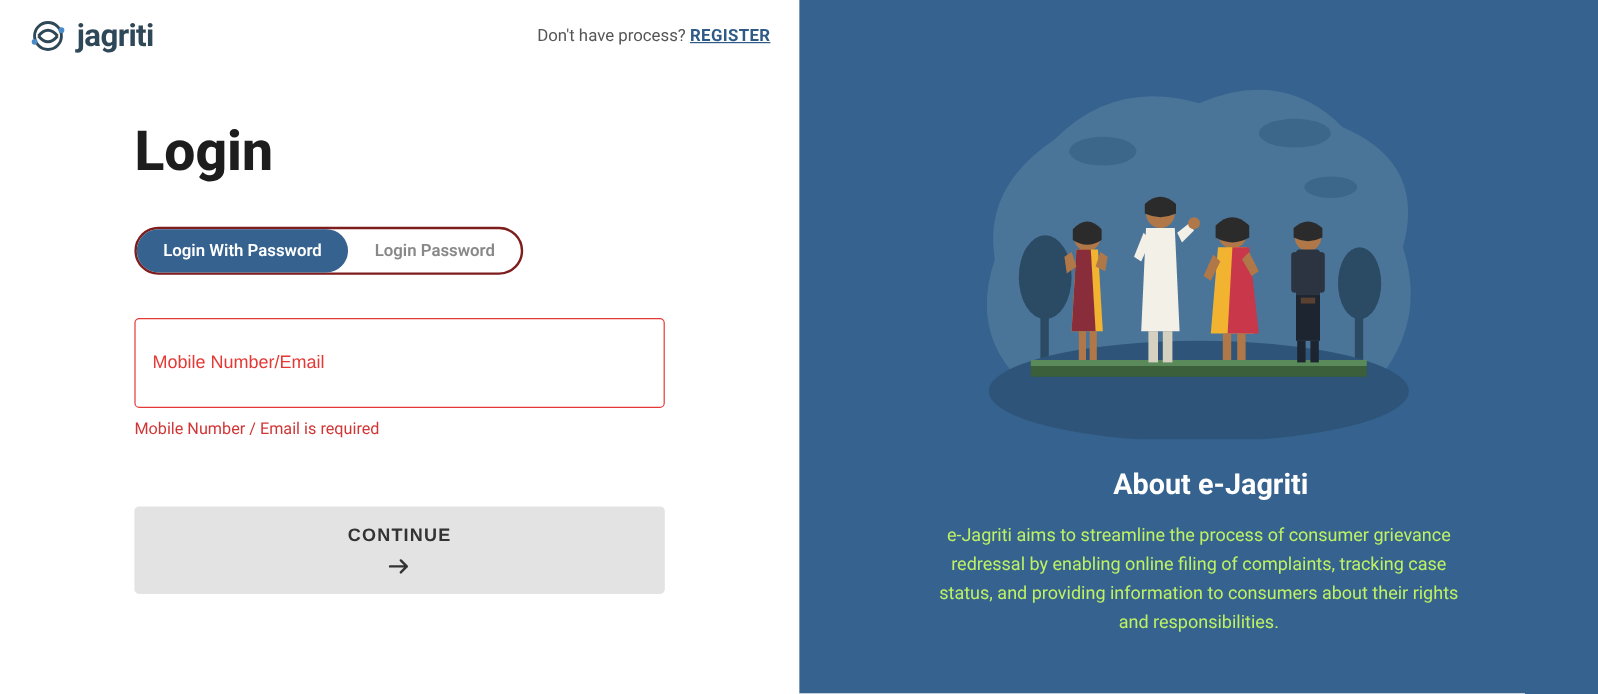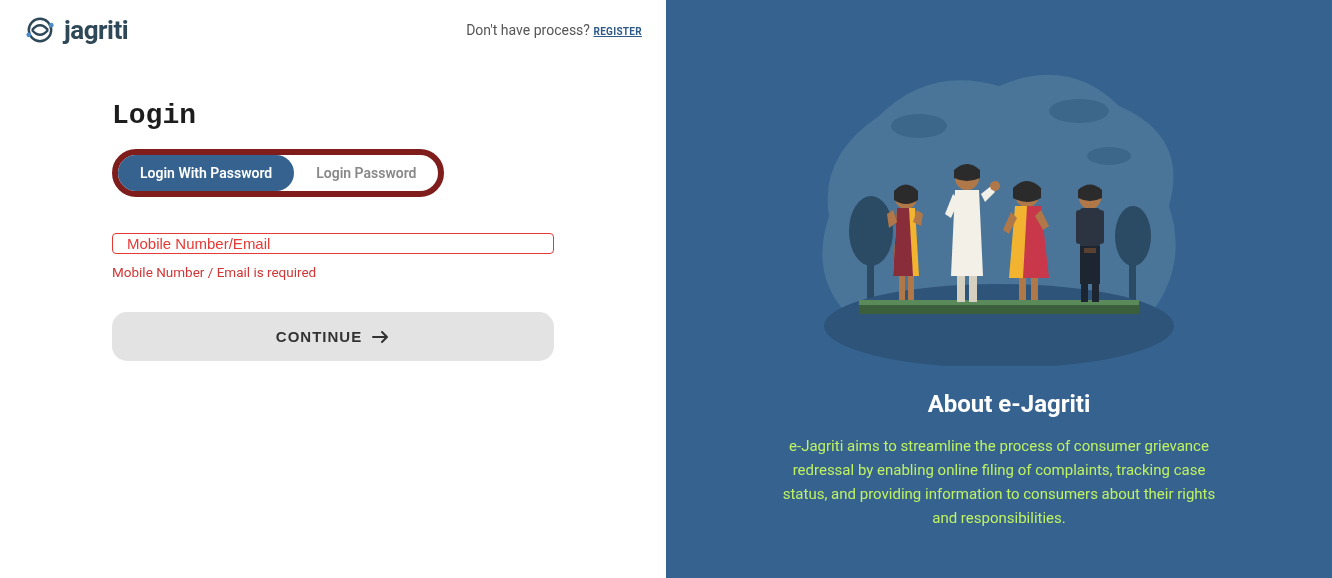--- a/index.html
+++ b/index.html
@@ -9,31 +9,31 @@
       height: 578px;
       display: flex;
       overflow: hidden;
     }
     .left-panel { width: 50%; background: #fff; padding: 0; position: relative; }
     .right-panel { width: 50%; background: #35628e; padding: 20px 30px 0; display: flex; flex-direction: column; align-items: center; }
     .header { display: flex; justify-content: space-between; align-items: center; padding: 14px 24px; }
     .logo-wrap { display: flex; align-items: center; gap: 8px; }
     .logo-text { font-size: 26px; font-weight: 700; color: #2f4858; letter-spacing: -0.5px; }
     .register-wrap { color: #555; font-size: 14px; }
-    .register-link { color: #2e5a87; font-weight: 700; text-decoration: underline; letter-spacing: 0.3px; font-size: 10px; cursor: pointer; }
+    .register-link { color: #2e5a87; font-weight: 700; text-decoration: underline; letter-spacing: 0.3px; font-size: 14px; cursor: pointer; }
     .form-area { padding: 40px 112px 0; }
-    .title { font-size: 28px; font-weight: 800; color: #1d1d1d; margin-bottom: 18px; font-family: Liberation Mono, monospace; }
+    .title { font-size: 46px; font-weight: 800; color: #1d1d1d; margin-bottom: 35px; }
     .subtitle { font-size: 15px; color: #555; line-height: 1.5; margin-bottom: 32px; max-width: 440px; }
-    .tabs { display: inline-flex; border: 6px solid #7f1d1d; border-radius: 999px; margin-bottom: 36px; }
+    .tabs { display: inline-flex; border: 2px solid #7f1d1d; border-radius: 999px; margin-bottom: 36px; }
     .tab { padding: 10px 22px; font-size: 14px; font-weight: 600; color: #888; border-radius: 999px; cursor: pointer; white-space: nowrap; }
     .tab.active { background: #35628e; color: #fff; }
-    .input-field { width: 100%; padding: 1px 14px; font-size: 15px; border: 1px solid #e53935; border-radius: 4px; outline: none; margin-bottom: 10px; color: #0369a1; }
+    .input-field { width: 100%; padding: 28px 14px; font-size: 15px; border: 1px solid #e53935; border-radius: 4px; outline: none; margin-bottom: 10px; color: #0369a1; }
     .input-field::placeholder { color: #e53935; }
-    .error-msg { color: #d13636; font-size: 13.5px; margin-bottom: 32px; }
-    .continue-btn { width: 100%; padding: 16px; background: #e3e3e3; border: none; border-radius: 15px; font-size: 15px; font-weight: 700; color: #333; letter-spacing: 1px; cursor: pointer; display: flex; align-items: center; justify-content: center; gap: 10px; }
+    .error-msg { color: #d13636; font-size: 13.5px; margin-bottom: 56px; }
+    .continue-btn { width: 100%; padding: 16px; background: #e3e3e3; border: none; border-radius: 4px; font-size: 15px; font-weight: 700; color: #333; letter-spacing: 1px; cursor: pointer; display: flex; align-items: center; justify-content: center; gap: 10px; flex-direction: column; }
     .illustration { width: 420px; height: 330px; position: relative; margin-top: 16px; }
     .about-title { color: #fff; font-size: 24px; font-weight: 700; margin-top: 24px; margin-bottom: 16px; margin-left: 20px; }
     .about-text { color: #bef264; font-size: 15px; line-height: 1.6; text-align: center; max-width: 440px; }
   </style>
 </head>
 <body>
 
 <div class="left-panel">
   <div class="header">
     <div class="logo-wrap">

